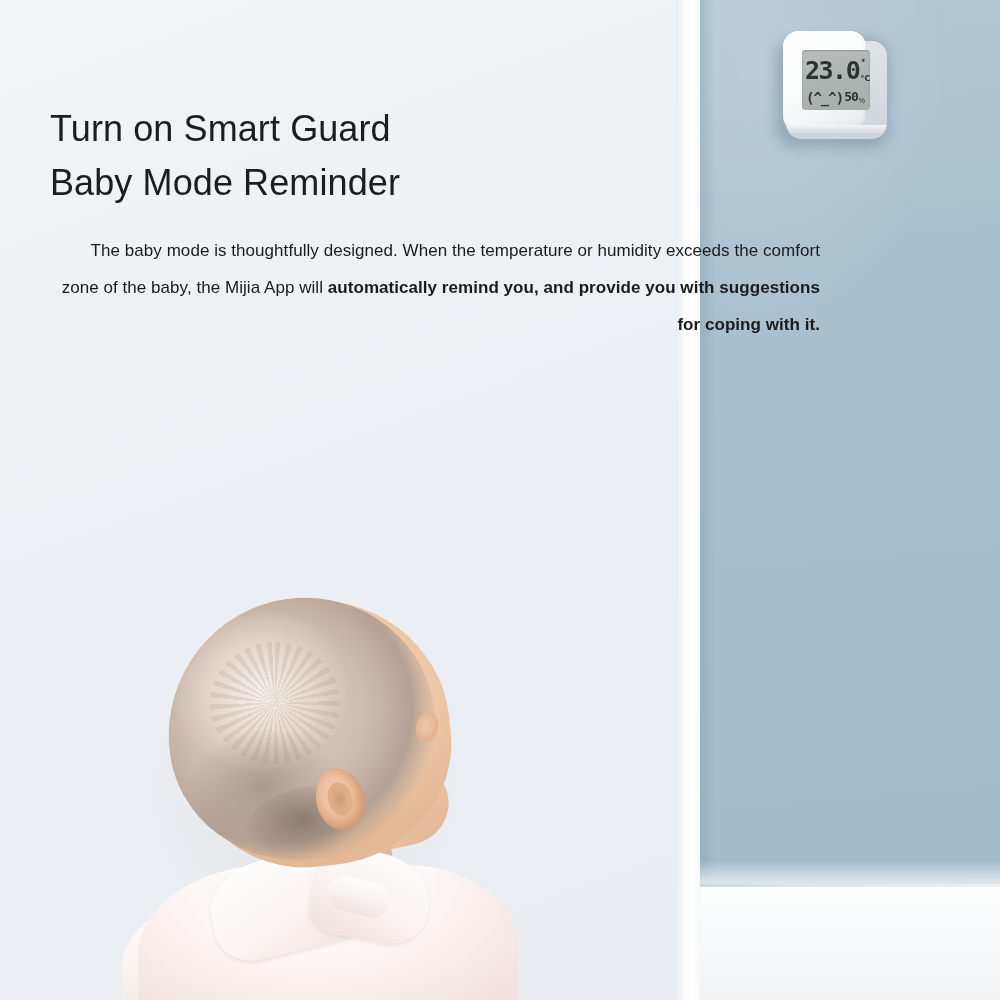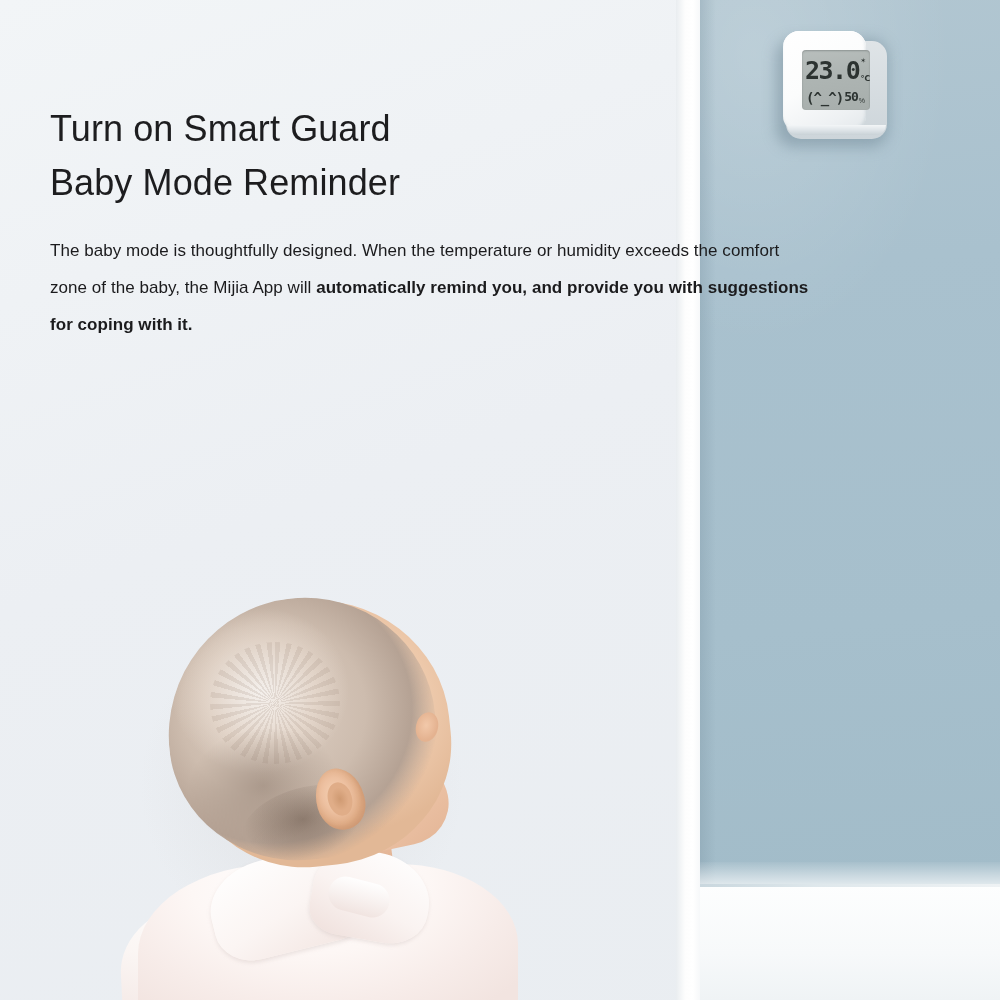--- a/index.html
+++ b/index.html
@@ -110,21 +110,21 @@
 
   
   .headline{
     position:absolute;left:50px;top:102px;width:620px;
     font-size:36px;line-height:54px;color:#1d1d1f;font-weight:400;
     letter-spacing:.1px;
   }
   .headline div{white-space:nowrap;}
   .paragraph{
     position:absolute;left:50px;top:232px;width:770px;
-    font-size:17px;line-height:37px;color:#1b1b1d;letter-spacing:.05px;
+    font-size:17px;line-height:37px;color:#1b1b1d;letter-spacing:.05px;text-align:right;
   }
   .paragraph b{font-weight:700;}
 
   
   .baby{position:absolute;left:60px;top:580px;width:520px;height:420px;}
   .baby-shadow-bg{
     position:absolute;left:40px;top:30px;width:420px;height:390px;
     background:radial-gradient(55% 60% at 48% 45%,rgba(190,186,186,.22) 0%,rgba(190,186,186,0) 70%);
   }
   .shirt{

